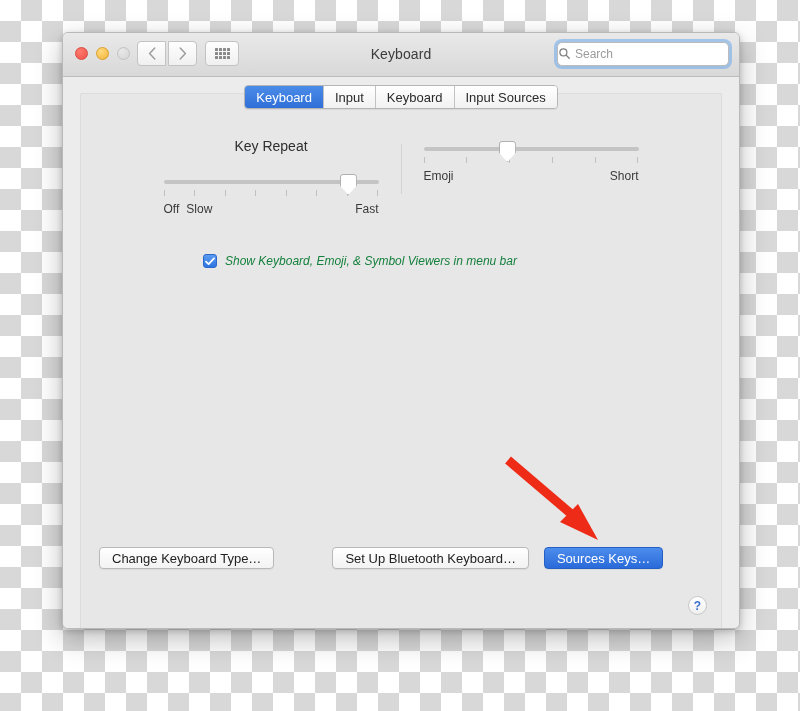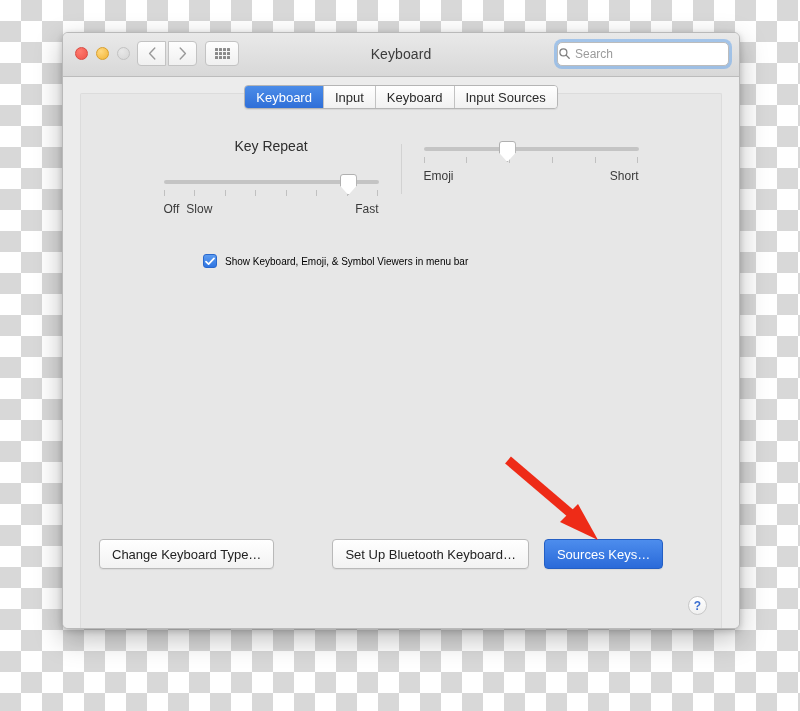--- a/index.html
+++ b/index.html
@@ -290,35 +290,36 @@
     border-radius: 3px;
     background: linear-gradient(to bottom, #5b9bf0, #2f75e2);
     border: 1px solid #2a68cc;
     box-sizing: border-box;
     display: flex;
     align-items: center;
     justify-content: center;
   }
   .checkbox svg { display:block; }
   .checkrow .label {
-    font-size: 10px;
-    color: #000000;
+    font-size: 12px;
+    color: #15803d;
+    font-style: italic;
   }
 
   
   .bottombar {
     position: absolute;
     left: 18px;
     right: 14px;
     bottom: 60px;
     display: flex;
     align-items: center;
   }
   .pushbtn {
-    height: 30px;
+    height: 22px;
     padding: 0 12px;
     display: flex;
     align-items: center;
     justify-content: center;
     font-size: 13px;
     color: #222222;
     background: linear-gradient(to bottom, #ffffff, #f2f2f2);
     border: 1px solid #b9b9b9;
     border-radius: 4px;
     box-shadow: 0 1px 1px rgba(0,0,0,0.06);

